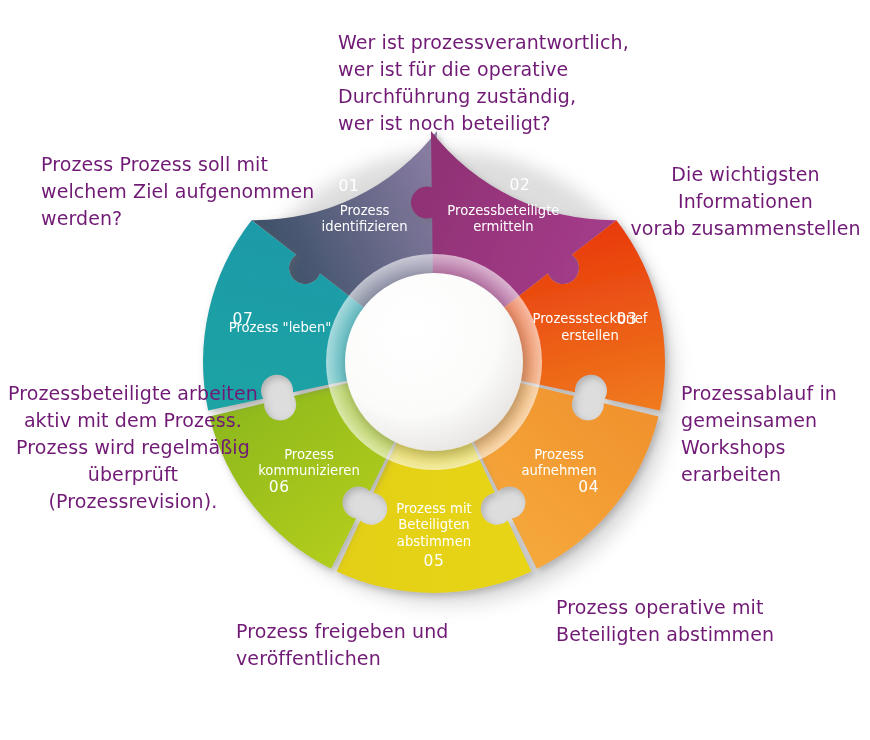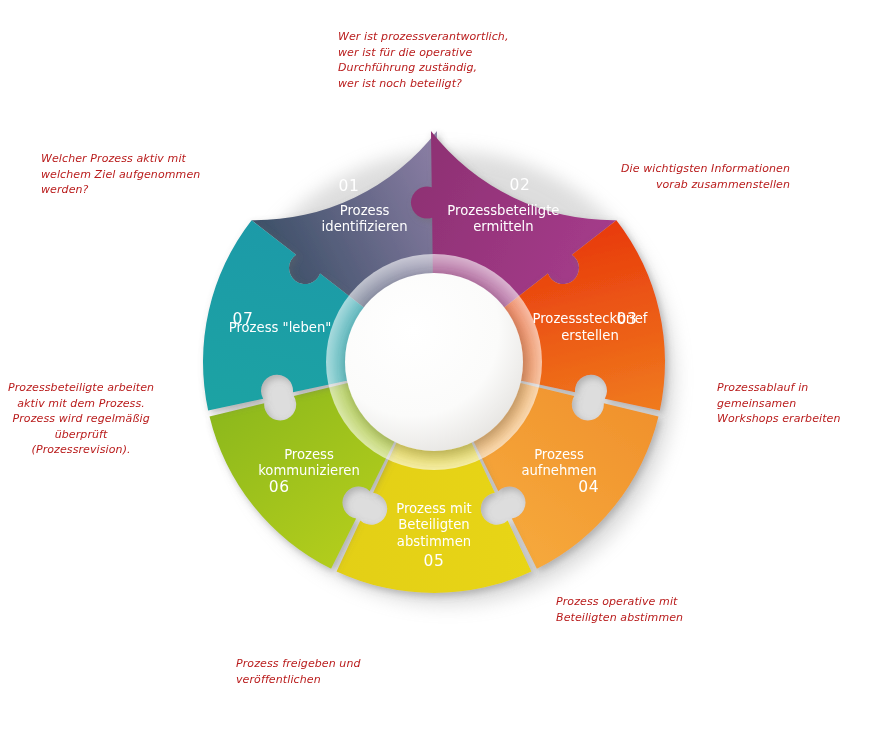--- a/index.html
+++ b/index.html
@@ -18,26 +18,25 @@
     left: 0; top: 0;
     width: 870px; height: 740px;
   }
   #wheel-svg {
     position: absolute;
     left: 0; top: 0;
     width: 870px; height: 740px;
   }
   .annotation {
     position: absolute;
-    font-size: 11px;
+    font-size: 19px;
     line-height: 1.42;
-    color: #b91c1c;
+    color: #701a75;
     white-space: pre-line;
     letter-spacing: 0.1px;
-    font-style: italic;
   }
   .seg-num {
     font-size: 15.5px;
     fill: #ffffff;
     text-anchor: middle;
     letter-spacing: 0.6px;
   }
   .seg-label {
     font-size: 13.2px;
     fill: #ffffff;
@@ -166,31 +165,31 @@
           <text x="280.0" y="331.9" class="seg-label">Prozess "leben"</text>
         </g>
       </g>
   </svg>
 
   <div id="annotations-layer">
       <div class="annotation" style="left: 338px; top: 29px; text-align: left;">Wer ist prozessverantwortlich,
 wer ist für die operative
 Durchführung zuständig,
 wer ist noch beteiligt?</div>
-      <div class="annotation" style="left: 41px; top: 151px; text-align: left;">Welcher Prozess aktiv mit
+      <div class="annotation" style="left: 41px; top: 151px; text-align: left;">Prozess Prozess soll mit
 welchem Ziel aufgenommen
 werden?</div>
-      <div class="annotation" style="left: 621px; top: 161px; text-align: right;">Die wichtigsten Informationen
+      <div class="annotation" style="left: 621px; top: 161px; text-align: center;">Die wichtigsten Informationen
 vorab zusammenstellen</div>
-      <div class="annotation" style="left: 681px; top: 380px; text-align: left; margin-left: 36px;">Prozessablauf in
+      <div class="annotation" style="left: 681px; top: 380px; text-align: left;">Prozessablauf in
 gemeinsamen
 Workshops erarbeiten</div>
       <div class="annotation" style="left: 8px; top: 380px; text-align: center;">Prozessbeteiligte arbeiten
 aktiv mit dem Prozess.
 Prozess wird regelmäßig
 überprüft
 (Prozessrevision).</div>
       <div class="annotation" style="left: 556px; top: 594px; text-align: left;">Prozess operative mit
 Beteiligten abstimmen</div>
-      <div class="annotation" style="left: 236px; top: 618px; text-align: left; margin-top: 38px;">Prozess freigeben und
+      <div class="annotation" style="left: 236px; top: 618px; text-align: left;">Prozess freigeben und
 veröffentlichen</div>
     </div>
 </div>
 
 </body></html>

